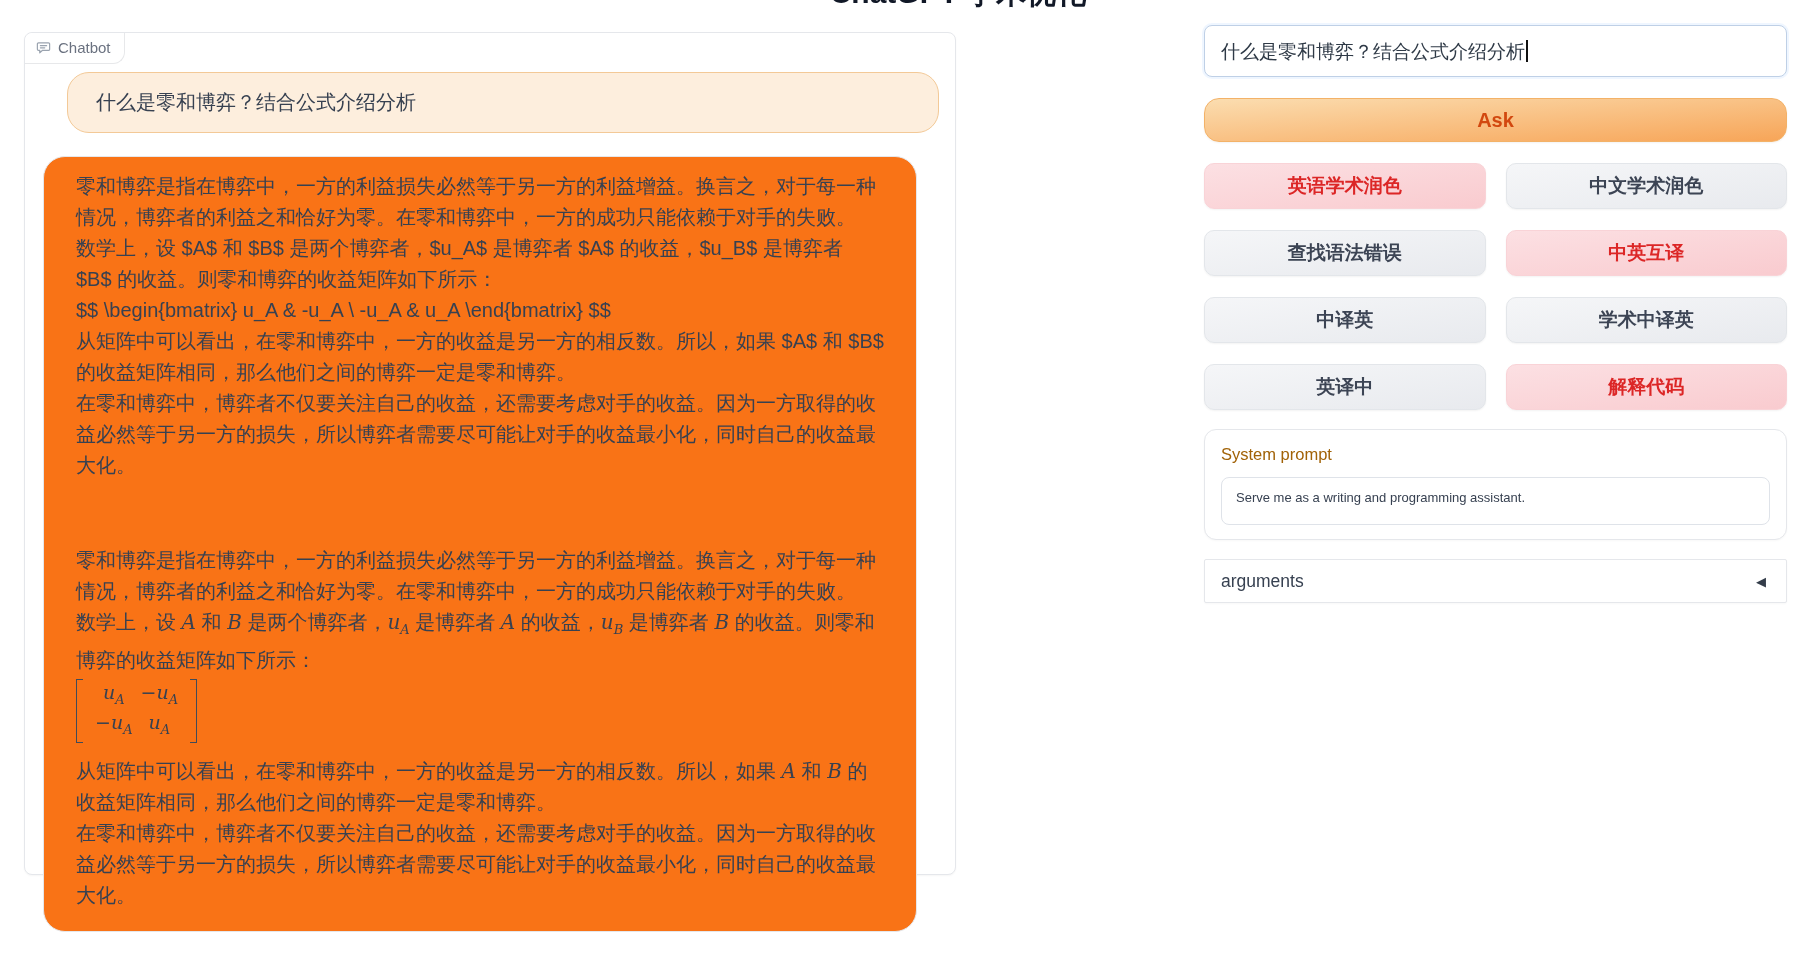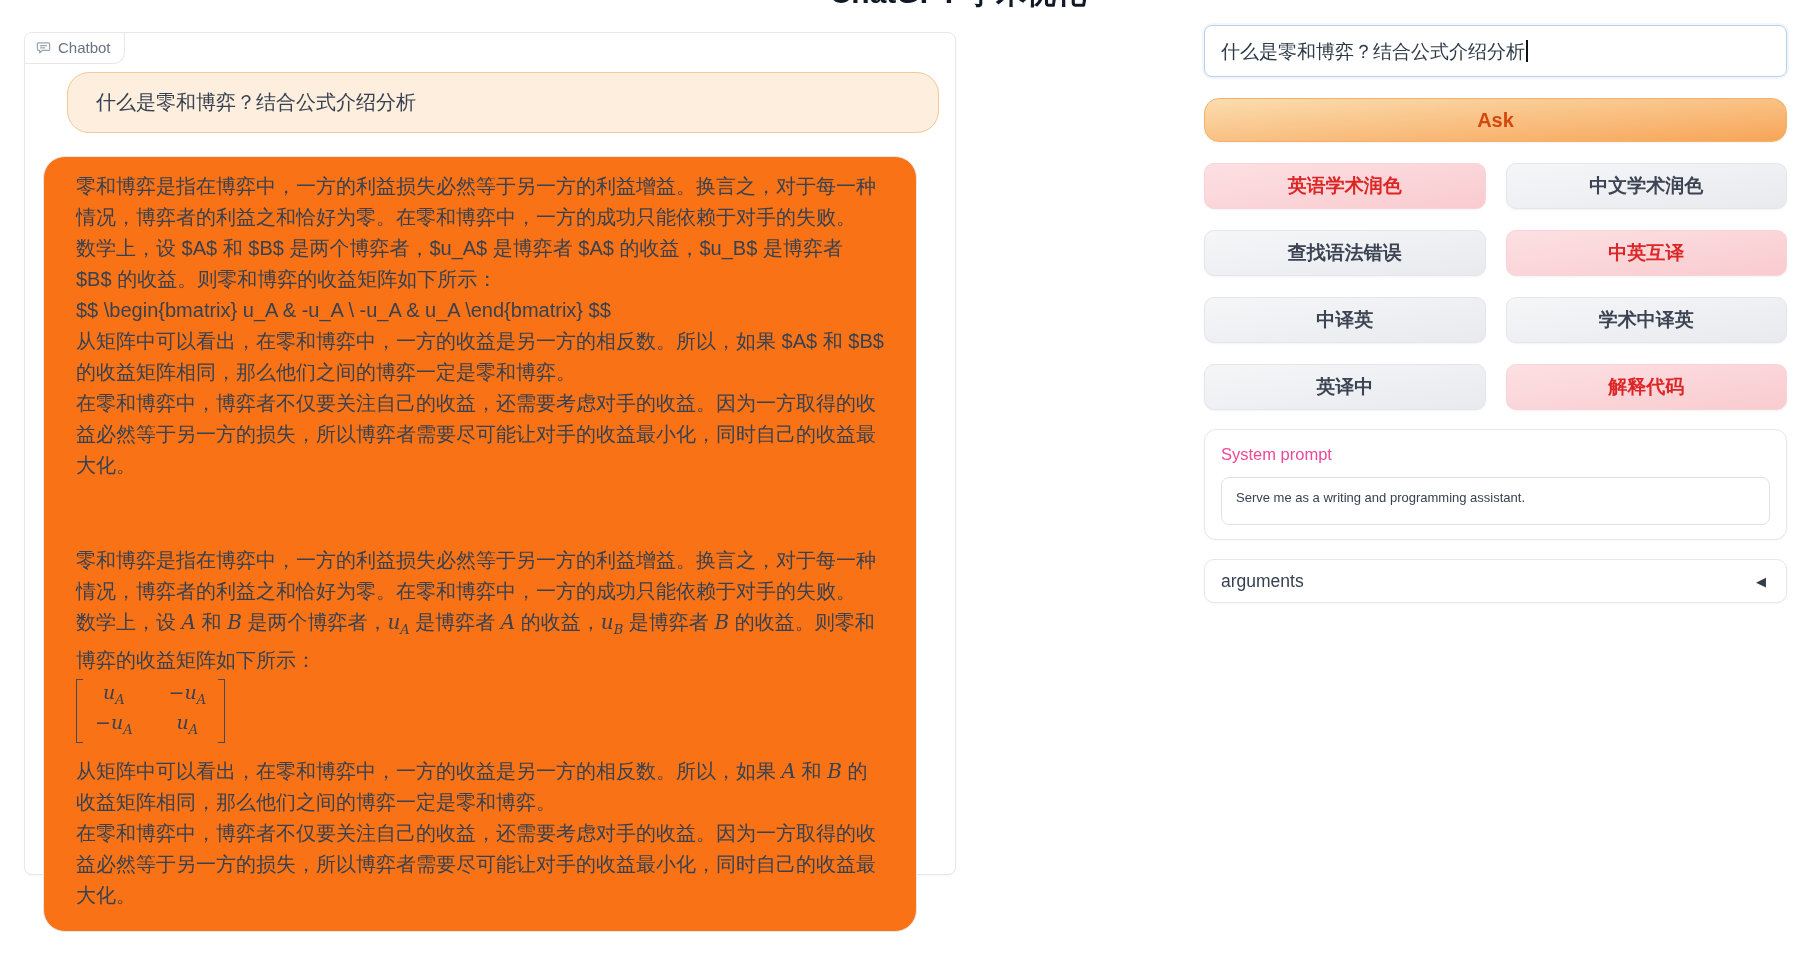--- a/index.html
+++ b/index.html
@@ -52,21 +52,21 @@
 
   
   .math { font-family:"DejaVu Serif","Liberation Serif",serif; font-style:italic; color:#374151; }
   .math .ms { font-size:13px; font-style:italic; }
   .matrix-line { padding:3px 0 4px 0; }
   .matrix { display:inline-flex; align-items:stretch; }
   .brk { width:7px; }
   .brk.l { border-left:1.6px solid #414b59; border-top:1.6px solid #414b59; border-bottom:1.6px solid #414b59; }
   .brk.r { border-right:1.6px solid #414b59; border-top:1.6px solid #414b59; border-bottom:1.6px solid #414b59; }
   .mtx {
-    display:grid; grid-template-columns:auto auto; column-gap:36px;
+    display:grid; grid-template-columns:auto auto; column-gap:8px;
     padding:2px 12px; align-items:center; justify-items:center;
   }
   .mtx .cell { font-size:19px; line-height:23px; }
 
   
   .right-col { position:absolute; left:1204px; top:25px; width:583px; }
 
   .question-box {
     position:relative; width:100%; height:52px; background:#fff;
     border:1px solid #bfd0e6; border-radius:8px;
@@ -99,31 +99,31 @@
     background:linear-gradient(to bottom right,#fce0e3,#f9cbcf);
     border:1px solid #f9d3d7; color:#dc2626;
   }
 
   .status-line { margin-top:31px; font-size:17.5px; color:#3d4656; }
 
   .sys-card {
     margin-top:19px; background:#fff; border:1px solid #e5e7eb; border-radius:12px;
     padding:15px 16px 14px 16px; box-shadow:0 1px 2px rgba(0,0,0,0.03);
   }
-  .sys-label { font-size:16.5px; color:#ec4899; }
+  .sys-label { font-size:16.5px; color:#a16207; }
   .sys-input {
     margin-top:13px; width:100%; height:48px; background:#fff;
     border:1px solid #dfe3e9; border-radius:8px;
     padding:12px 14px; font-size:13px; color:#374151;
     white-space:nowrap; overflow:hidden;
   }
 
   .accordion {
     margin-top:19px; height:44px; background:#fff;
-    border:1px solid #e5e7eb; border-radius:10px;
+    border:1px solid #e5e7eb; border-radius:2px;
     display:flex; align-items:center; justify-content:space-between;
     padding:0 20px 0 16px; cursor:pointer;
     box-shadow:0 1px 2px rgba(0,0,0,0.03);
   }
   .accordion .acc-label { font-size:17.5px; color:#374151; }
   .accordion .acc-arrow { font-size:13px; color:#333c49; }
 </style>
 </head>
 <body>
 

